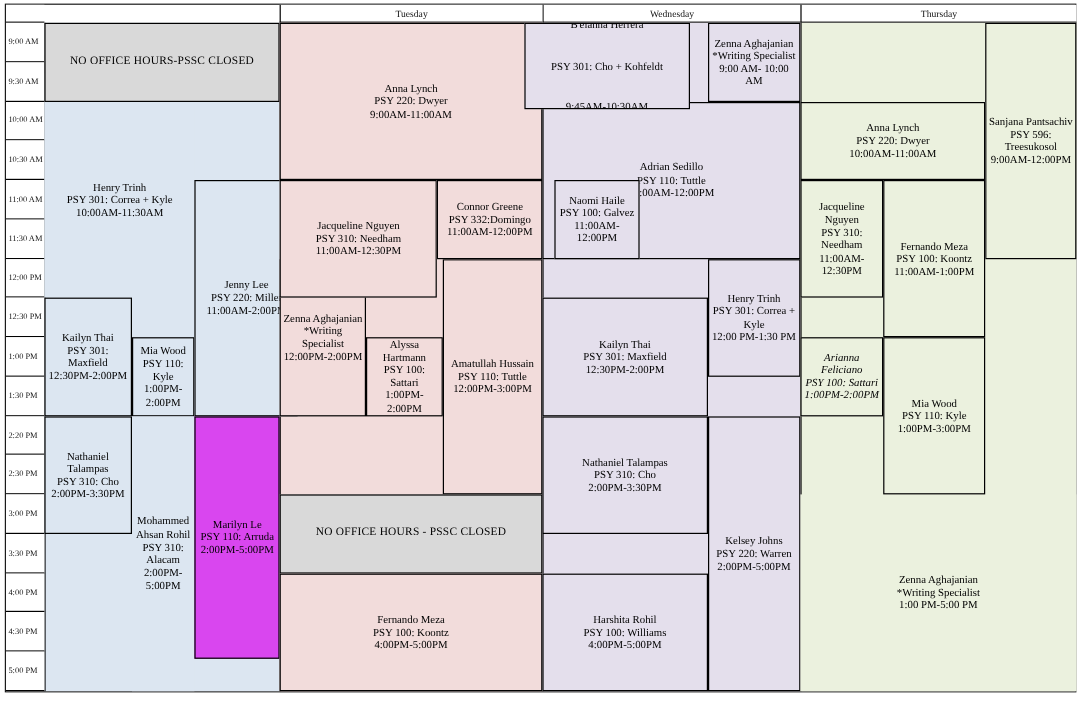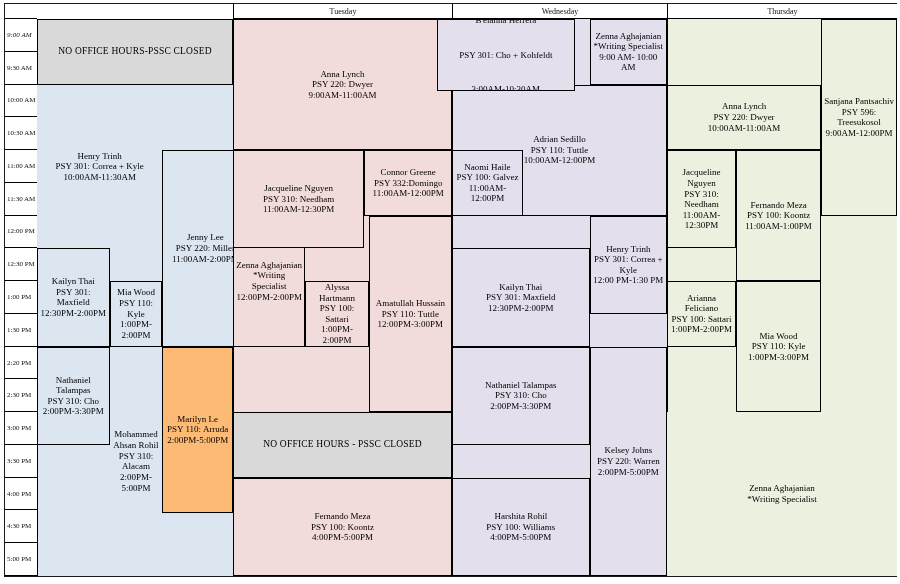--- a/index.html
+++ b/index.html
@@ -49,21 +49,21 @@
     <div class="hdr-cell hdr-corner" style="left: 0px; width: 32px;"></div>
     <div class="hdr-cell" style="left: 32px; width: 196px; margin-top: 42px;">Monday</div>
     <div class="hdr-cell" style="left: 447px; width: 215px;">Wednesday</div>
     <div class="hdr-cell" style="left: 228px; width: 219px;">Tuesday</div>
     <div class="hdr-cell" style="left: 662px; width: 230px;">Thursday</div>
     <div class="day-bg" style="left: 32px; top: 15px; width: 196px; height: 557px; background: rgb(220, 230, 241);"></div>
     <div class="day-bg" style="left: 228px; top: 15px; width: 219px; height: 557px; background: rgb(242, 220, 219);"></div>
     <div class="day-bg" style="left: 447px; top: 15px; width: 215px; height: 557px; background: rgb(228, 223, 236);"></div>
     <div class="day-bg" style="left: 662px; top: 15px; width: 230px; height: 557px; background: rgb(235, 241, 222);"></div>
     <div class="time-col" style="left: 0px; top: 15px; width: 32px; height: 557px;">
-      <div class="time-cell" style="top: 0px; height: 32.7647px; font-style: italic;">9:00 AM</div>
+      <div class="time-cell" style="top: 0px; height: 32.7647px;">9:00 AM</div>
       <div class="time-cell" style="top: 32.7647px; height: 32.7647px;">9:30 AM</div>
       <div class="time-cell" style="top: 65.5294px; height: 32.7647px;">10:00 AM</div>
       <div class="time-cell" style="top: 98.2941px; height: 32.7647px;">10:30 AM</div>
       <div class="time-cell" style="top: 131.059px; height: 32.7647px;">11:00 AM</div>
       <div class="time-cell" style="top: 163.824px; height: 32.7647px;">11:30 AM</div>
       <div class="time-cell" style="top: 196.588px; height: 32.7647px;">12:00 PM</div>
       <div class="time-cell" style="top: 229.353px; height: 32.7647px;">12:30 PM</div>
       <div class="time-cell" style="top: 262.118px; height: 32.7647px;">1:00 PM</div>
       <div class="time-cell" style="top: 294.882px; height: 32.7647px;">1:30 PM</div>
       <div class="time-cell" style="top: 327.647px; height: 32.7647px;">2:20 PM</div>
@@ -100,21 +100,21 @@
     <div class="evt bordered" style="left: 32px; width: 72.52px; top: 342.647px; height: 98.2941px; background: rgb(220, 230, 241);">
       <div class="ln">Nathaniel Talampas</div>
       <div class="ln">PSY 310: Cho</div>
       <div class="ln">2:00PM-3:30PM</div>
     </div>
     <div class="evt" style="left: 104.52px; width: 52.92px; top: 342.647px; height: 229.353px; background: rgb(220, 230, 241);">
       <div class="ln">Mohammed Ahsan Rohil</div>
       <div class="ln">PSY 310: Alacam</div>
       <div class="ln">2:00PM-5:00PM</div>
     </div>
-    <div class="evt bordered" style="left: 157.44px; width: 70.56px; top: 342.647px; height: 166px; background: #fdba74;">
+    <div class="evt bordered" style="left: 157.44px; width: 70.56px; top: 342.647px; height: 202px; background: #d946ef;">
       <div class="ln">Marilyn Le</div>
       <div class="ln">PSY 110: Arruda</div>
       <div class="ln">2:00PM-5:00PM</div>
     </div>
     <div class="evt bordered" style="left: 228px; width: 72.27px; top: 211.588px; height: 131.059px; background: rgb(242, 220, 219);">
       <div class="ln">Zenna Aghajanian</div>
       <div class="ln">*Writing Specialist</div>
       <div class="ln">12:00PM-2:00PM</div>
     </div>
     <div class="evt bordered" style="left: 363.78px; width: 83.22px; top: 211.588px; height: 196.588px; background: rgb(242, 220, 219);">
@@ -151,28 +151,28 @@
       <div class="ln">4:00PM-5:00PM</div>
     </div>
     <div class="evt bordered" style="left: 447px; width: 215px; top: 80.5294px; height: 131.059px; background: rgb(228, 223, 236);">
       <div class="ln">Adrian Sedillo</div>
       <div class="ln">PSY 110: Tuttle</div>
       <div class="ln">10:00AM-12:00PM</div>
     </div>
     <div class="evt bordered" style="left: 432px; width: 137.6px; top: 15px; height: 72px; background: rgb(228, 223, 236); gap: 24px;">
       <div class="ln">B'elanna Herrera</div>
       <div class="ln">PSY 301: Cho + Kohfeldt</div>
-      <div class="ln">3:00AM-10:30AM</div>
+      <div class="ln">9:45AM-10:30AM</div>
     </div>
     <div class="evt bordered" style="left: 584.6px; width: 77.4px; top: 15px; height: 65.5294px; background: rgb(228, 223, 236);">
       <div class="ln">Zenna Aghajanian</div>
       <div class="ln">*Writing Specialist</div>
       <div class="ln">9:00 AM- 10:00 AM</div>
     </div>
-    <div class="evt bordered" style="left: 447px; width: 70.95px; top: 146.059px; height: 65.5294px; background: rgb(228, 223, 236);">
+    <div class="evt bordered" style="left: 457px; width: 70.95px; top: 146.059px; height: 65.5294px; background: rgb(228, 223, 236);">
       <div class="ln">Naomi Haile</div>
       <div class="ln">PSY 100: Galvez</div>
       <div class="ln">11:00AM-12:00PM</div>
     </div>
     <div class="evt bordered" style="left: 584.6px; width: 77.4px; top: 211.588px; height: 98.2941px; background: rgb(228, 223, 236);">
       <div class="ln">Henry Trinh</div>
       <div class="ln">PSY 301: Correa + Kyle</div>
       <div class="ln">12:00 PM-1:30 PM</div>
     </div>
     <div class="evt bordered" style="left: 447px; width: 137.6px; top: 244.353px; height: 98.2941px; background: rgb(228, 223, 236);">
@@ -191,20 +191,21 @@
       <div class="ln">2:00PM-5:00PM</div>
     </div>
     <div class="evt bordered" style="left: 447px; width: 137.6px; top: 473.706px; height: 98.2941px; background: rgb(228, 223, 236);">
       <div class="ln">Harshita Rohil</div>
       <div class="ln">PSY 100: Williams</div>
       <div class="ln">4:00PM-5:00PM</div>
     </div>
     <div class="evt" style="left: 662px; width: 230px; top: 408.176px; height: 163.824px; background: rgb(235, 241, 222);">
       <div class="ln">Zenna Aghajanian</div>
       <div class="ln">*Writing Specialist</div>
+      <div class="ln">1:00 PM-5:00 PM</div>
     </div>
     <div class="evt bordered" style="left: 816.1px; width: 75.9px; top: 15px; height: 196.588px; background: rgb(235, 241, 222);">
       <div class="ln">Sanjana Pantsachiv</div>
       <div class="ln">PSY 596: Treesukosol</div>
       <div class="ln">9:00AM-12:00PM</div>
     </div>
     <div class="evt bordered" style="left: 662px; width: 154.1px; top: 80.5294px; height: 65.5294px; background: rgb(235, 241, 222);">
       <div class="ln">Anna Lynch</div>
       <div class="ln">PSY 220: Dwyer</div>
       <div class="ln">10:00AM-11:00AM</div>
@@ -212,21 +213,21 @@
     <div class="evt bordered" style="left: 662px; width: 69px; top: 146.059px; height: 98.2941px; background: rgb(235, 241, 222);">
       <div class="ln">Jacqueline Nguyen</div>
       <div class="ln">PSY 310: Needham</div>
       <div class="ln">11:00AM-12:30PM</div>
     </div>
     <div class="evt bordered" style="left: 731px; width: 85.1px; top: 146.059px; height: 131.059px; background: rgb(235, 241, 222);">
       <div class="ln">Fernando Meza</div>
       <div class="ln">PSY 100: Koontz</div>
       <div class="ln">11:00AM-1:00PM</div>
     </div>
-    <div class="evt bordered" style="left: 662px; width: 69px; top: 277.118px; height: 65.5294px; background: rgb(235, 241, 222);">
+    <div class="evt bordered" style="left: 662px; width: 69px; top: 277.118px; height: 65.5294px; background: rgb(235, 241, 222); font-style: italic;">
       <div class="ln">Arianna Feliciano</div>
       <div class="ln">PSY 100: Sattari</div>
       <div class="ln">1:00PM-2:00PM</div>
     </div>
     <div class="evt bordered" style="left: 731px; width: 85.1px; top: 277.118px; height: 131.059px; background: rgb(235, 241, 222);">
       <div class="ln">Mia Wood</div>
       <div class="ln">PSY 110: Kyle</div>
       <div class="ln">1:00PM-3:00PM</div>
     </div>
   </div>

